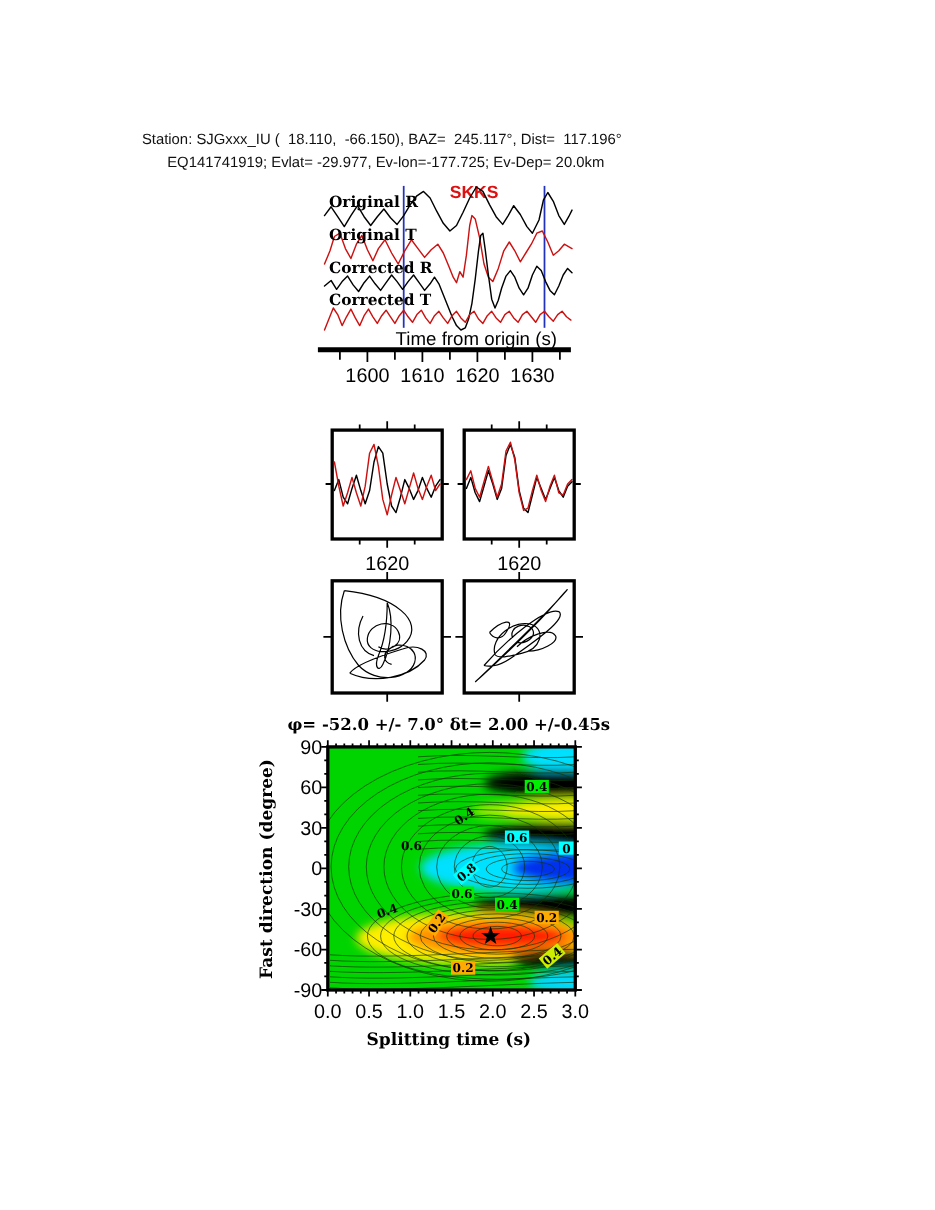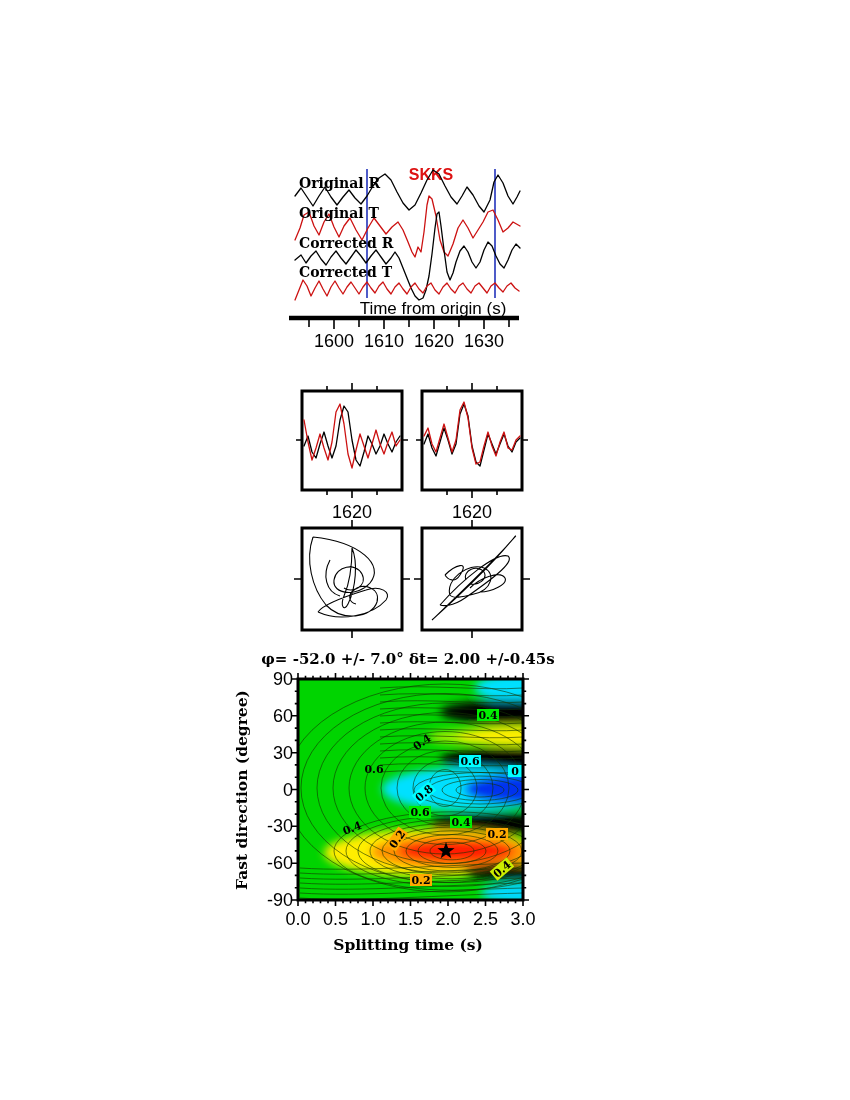--- a/index.html
+++ b/index.html
@@ -23,20 +23,22 @@
   .trace{fill:none;stroke-width:1.3;stroke-linejoin:round;stroke-linecap:round;}
   .box{fill:none;stroke:#000;stroke-width:3;}
   .tick{stroke:#000;stroke-width:1.6;fill:none;}
   .hodo{fill:none;stroke:#000;stroke-width:1.1;stroke-linejoin:round;}
 </style>
 </head>
 <body>
 
 <div id="page">
 
+  <div id="hdr1" class="hdr">Station: SJGxxx_IU (  18.110,  -66.150), BAZ=  245.117°, Dist=  117.196°</div>
+  <div id="hdr2" class="hdr">EQ141741919; Evlat= -29.977, Ev-lon=-177.725; Ev-Dep= 20.0km</div>
 
   <svg id="wavesvg" width="260" height="200" viewBox="280 160 260 200">
     <line x1="367" y1="169" x2="367" y2="298" stroke-width="1.6" stroke="#2233bb"></line>
     <line x1="495" y1="169" x2="495" y2="298" stroke-width="1.6" stroke="#2233bb"></line>
     <text x="431" y="180" text-anchor="middle" class="phase" fill="#dd1111">SKKS</text>
 
     <path class="trace" d="M295,196 L301,188 307,197 313,206 319,196 325,187 331,197 337,205 343,197 349,190 355,198 361,204 367,196 373,186 379,178 385,174 391,180 397,192 403,203 409,210 415,205 421,193 427,180 433,170 439,174 445,186 451,197 457,204 462,196 467,187 473,195 479,206 484,212 490,200 494,182 498,175 503,183 508,196 513,204 517,197 520,191" stroke="#000000"></path>
     <path class="trace" d="M295,240 L300,228 304,215 309,212 314,226 319,235 324,222 329,214 334,227 339,237 344,226 350,218 356,230 362,240 368,228 374,218 380,226 386,234 392,227 398,222 403,230 408,242 412,252 415,257 418,247 421,252 424,232 427,205 429,196 432,199 436,216 440,240 444,252 448,256 453,244 458,228 463,220 468,228 473,238 478,230 483,222 488,212 493,210 498,220 503,232 508,228 513,222 520,226" stroke="#cc1111"></path>
     <path class="trace" d="M295,260 L301,255 306,263 311,256 316,251 321,259 326,265 331,257 336,251 341,258 346,264 351,257 356,250 361,256 366,263 371,256 376,250 381,257 386,264 391,258 395,252 399,258 403,268 407,278 411,288 415,296 419,300 423,298 426,290 429,276 432,254 435,228 437,214 439,212 441,226 444,250 447,272 450,280 453,273 456,262 460,251 464,246 468,252 472,262 476,268 480,262 484,250 488,242 492,246 496,256 500,264 504,268 508,260 512,250 516,244 520,248" stroke="#000000"></path>
     <path class="trace" d="M295,300 L299,290 303,280 307,286 311,296 315,288 319,281 323,289 327,296 331,287 335,281 339,288 343,294 347,287 351,282 355,288 359,294 363,287 367,282 371,288 375,293 379,286 383,282 387,289 391,294 395,287 399,283 403,289 407,294 411,287 415,283 419,289 423,293 427,286 431,283 435,290 439,294 443,287 447,283 451,289 455,293 459,286 463,283 467,289 471,293 475,286 479,283 483,288 487,293 491,286 495,283 499,288 503,292 507,286 511,283 515,288 519,291" stroke="#cc1111"></path>

